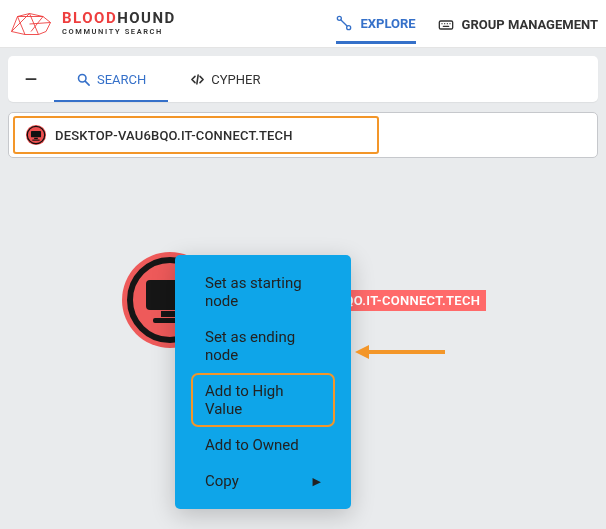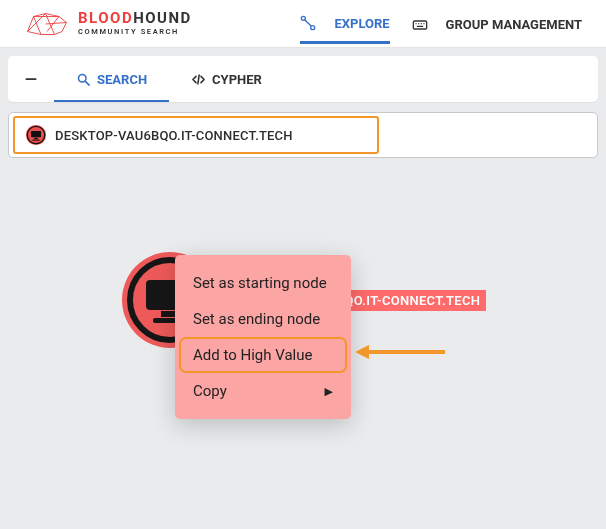--- a/index.html
+++ b/index.html
@@ -11,37 +11,37 @@
     overflow: hidden;
     position: relative;
   }
 
   
   .header {
     height: 48px;
     background: #ffffff;
     display: flex;
     align-items: center;
-    padding: 0 24px;
+    padding: 0 8px;
     border-bottom: 1px solid #e4e4e4;
   }
   .logo {
     display: flex;
     align-items: center;
     gap: 8px;
   }
   .logo-graphic { width: 46px; height: 30px; }
   .logo-text { display: flex; flex-direction: column; line-height: 1; }
   .logo-main { font-size: 15px; font-weight: 700; letter-spacing: 1.5px; color: #ee3e3e; }
   .logo-main .dark { color: #333333; }
   .logo-sub { font-size: 7.5px; font-weight: 600; letter-spacing: 1.6px; color: #333333; margin-top: 2px; }
 
   .nav { margin-left: auto; display: flex; align-items: center; gap: 22px; }
   .nav-item {
-    display: flex; align-items: center; gap: 18px;
+    display: flex; align-items: center; gap: 8px;
     font-size: 13px; font-weight: 700;
     color: #333333;
     padding: 12px 0 10px;
     cursor: pointer;
   }
   .nav-item.active { color: #3570c9; border-bottom: 3px solid #3570c9; }
   .nav-icon { width: 16px; height: 16px; }
 
   
   .toolbar {
@@ -57,21 +57,21 @@
     width: 46px;
     display: flex; align-items: center; justify-content: center;
     color: #555;
     cursor: pointer;
   }
   .tabs { flex: 1; display: flex; }
   .tab {
     flex: none;
     display: flex; align-items: center; justify-content: center;
     gap: 6px;
-    font-size: 13px; font-weight: 700;
+    font-size: 13px; font-weight: 400;
     color: #333333;
     padding: 0 22px;
     cursor: pointer;
   }
   .tab.active { color: #3570c9; box-shadow: inset 0 -2px 0 #3570c9; }
   .tab-icon { width: 15px; height: 15px; }
 
   
   .searchbox {
     margin: 10px 8px 0;
@@ -108,24 +108,24 @@
     font-weight: 600;
     padding: 3px 6px;
     letter-spacing: .3px;
   }
 
   
   .context-menu {
     position: absolute;
     left: 175px; top: 255px;
     width: 176px;
-    background: #fca5a5;
+    background: #0ea5e9;
     border-radius: 5px;
     box-shadow: 0 6px 24px rgba(0,0,0,.2);
-    padding: 10px 4px;
+    padding: 10px 16px;
     z-index: 5;
   }
   .menu-item {
     font-size: 15px;
     color: #222222;
     padding: 9px 14px;
     cursor: pointer;
     display: flex;
     align-items: center;
   }
@@ -237,20 +237,21 @@
       <rect x="33" y="68" width="34" height="5" rx="2" fill="#161616"></rect>
     </svg>
     <span class="node-label">DESKTOP-VAU6BQO.IT-CONNECT.TECH</span>
   </div>
 </div>
 
 <div class="context-menu">
   <div class="menu-item">Set as starting node</div>
   <div class="menu-item">Set as ending node</div>
   <div class="menu-item highlight">Add to High Value</div>
+  <div class="menu-item">Add to Owned</div>
   <div class="menu-item">
     <span>Copy</span>
     <span class="menu-arrow">▶</span>
   </div>
 </div>
 
 <svg class="callout-arrow" viewBox="0 0 90 16">
   <line x1="90" y1="8" x2="12" y2="8" stroke="#f39629" stroke-width="4"></line>
   <polygon points="0,8 14,1 14,15" fill="#f39629"></polygon>
 </svg>

